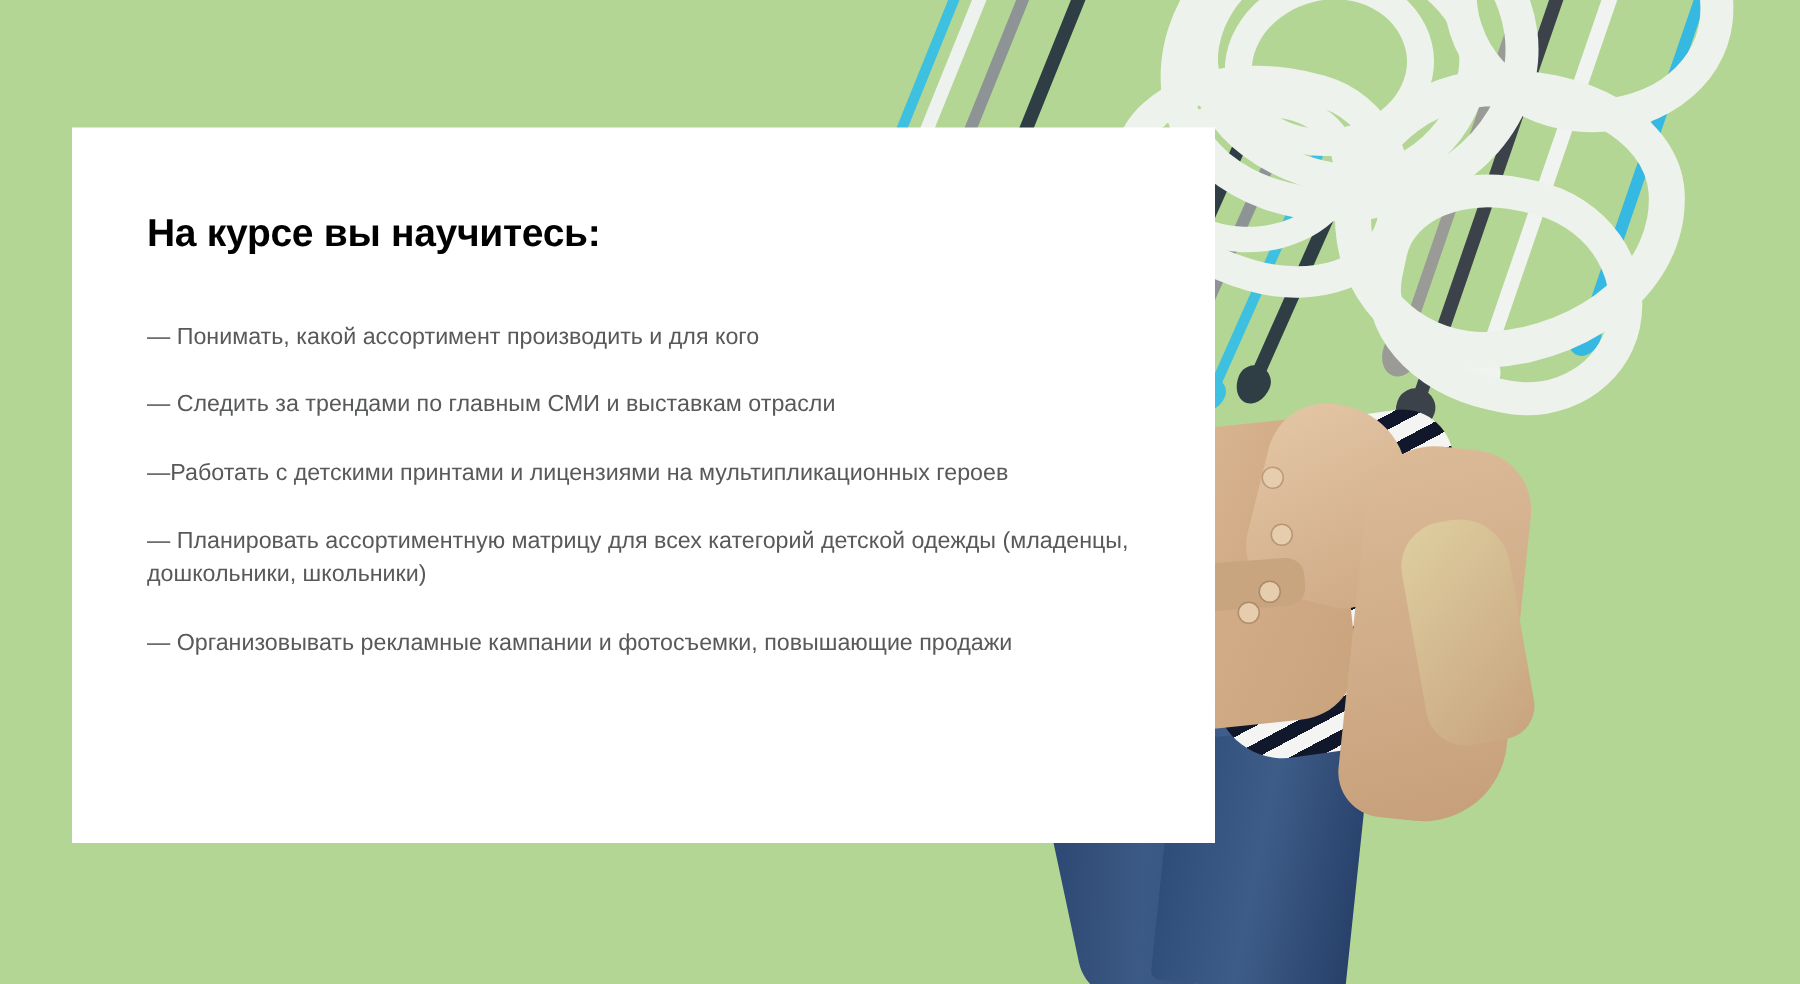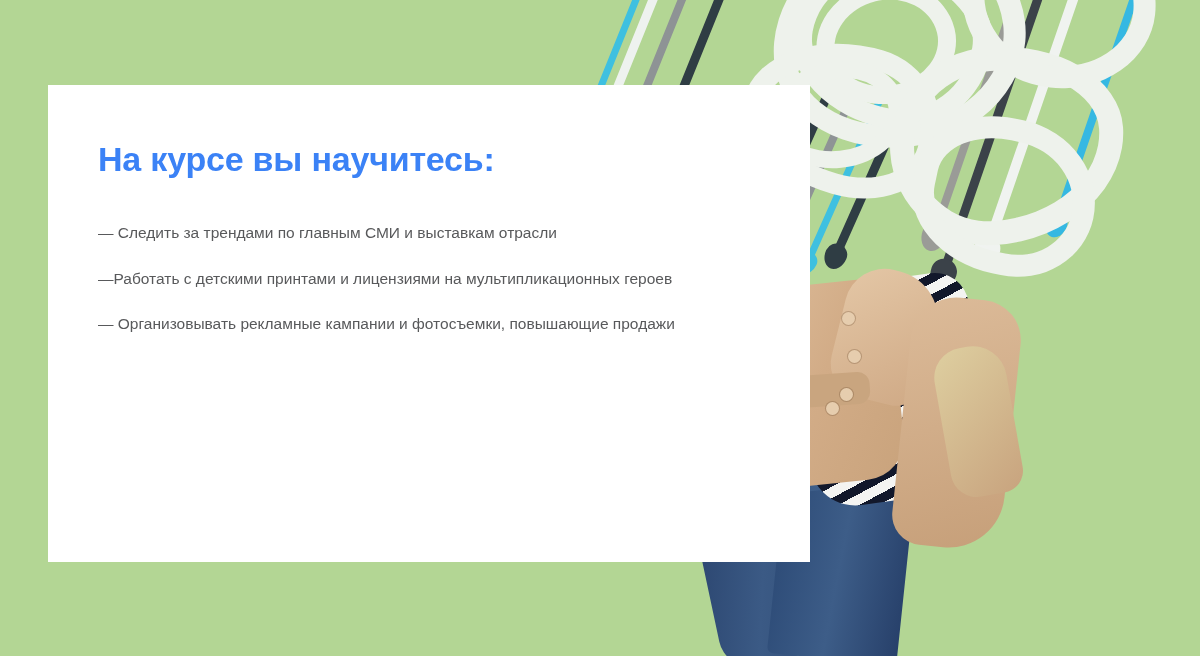--- a/index.html
+++ b/index.html
@@ -103,24 +103,24 @@
     top: 85px;
     width: 762px;
     height: 477px;
     background: #ffffff;
     box-sizing: border-box;
     padding: 56px 50px 0 50px;
   }
 
   .card-title {
     margin: 0 0 44px 0;
-    font-size: 34px;
+    font-size: 26px;
     line-height: 1.1;
     font-weight: bold;
-    color: #3b82f6;
+    color: #000000;
     letter-spacing: -0.2px;
   }
 
   .benefit-list {
     list-style: none;
     margin: 0;
     padding: 0;
   }
   .benefit-item {
     margin: 0 0 23px 0;
@@ -254,20 +254,22 @@
     <div class="button" style="left:150px; top:138px;"></div>
     <div class="button" style="left:136px; top:152px;"></div>
     <div class="button" style="left:84px; top:160px;"></div>
   </div>
 
   <div class="card">
 
     <h1 class="card-title">На курсе вы научитесь:</h1>
 
     <ul class="benefit-list">
+      <li class="benefit-item">— Понимать, какой ассортимент производить и для кого</li>
       <li class="benefit-item">— Следить за трендами по главным СМИ и выставкам отрасли</li>
       <li class="benefit-item">—Работать с детскими принтами и лицензиями на мультипликационных героев</li>
+      <li class="benefit-item">— Планировать ассортиментную матрицу для всех категорий детской одежды (младенцы, дошкольники, школьники)</li>
       <li class="benefit-item">— Организовывать рекламные кампании и фотосъемки, повышающие продажи</li>
     </ul>
 
   </div>
 
 </div>
 
 </body></html>

